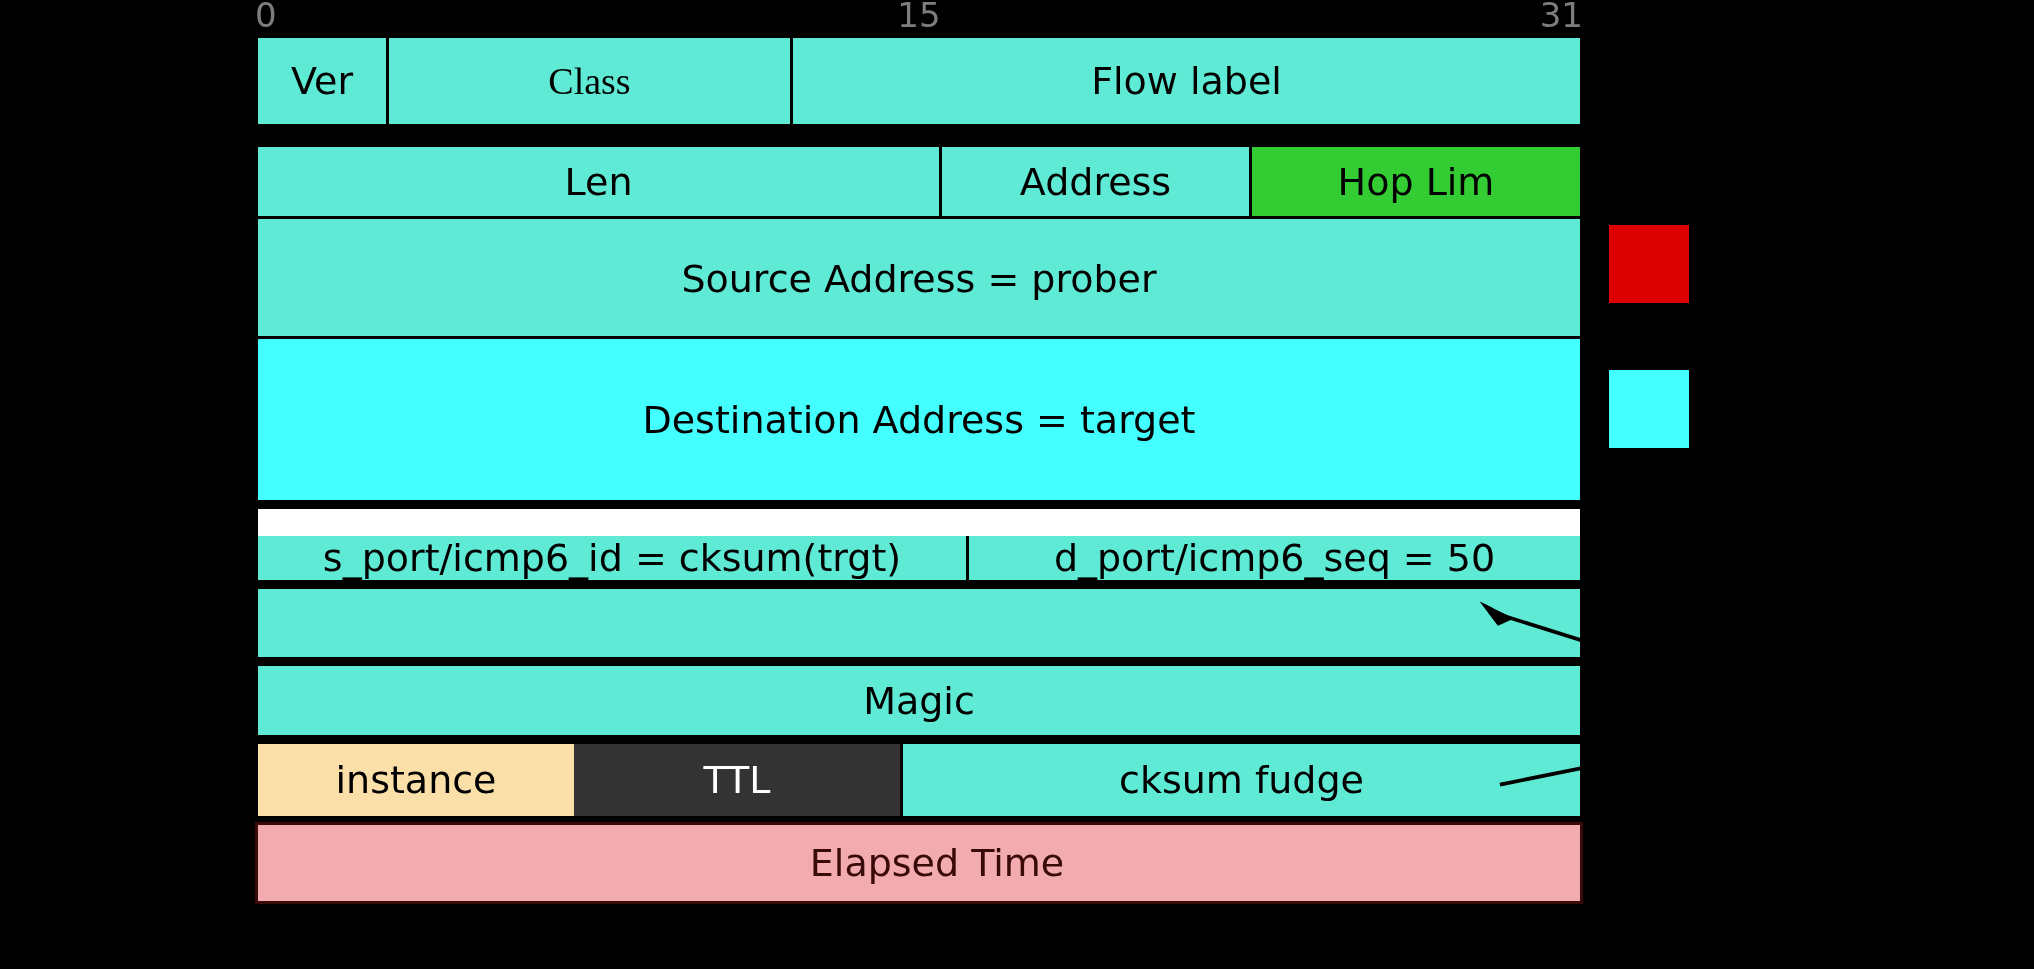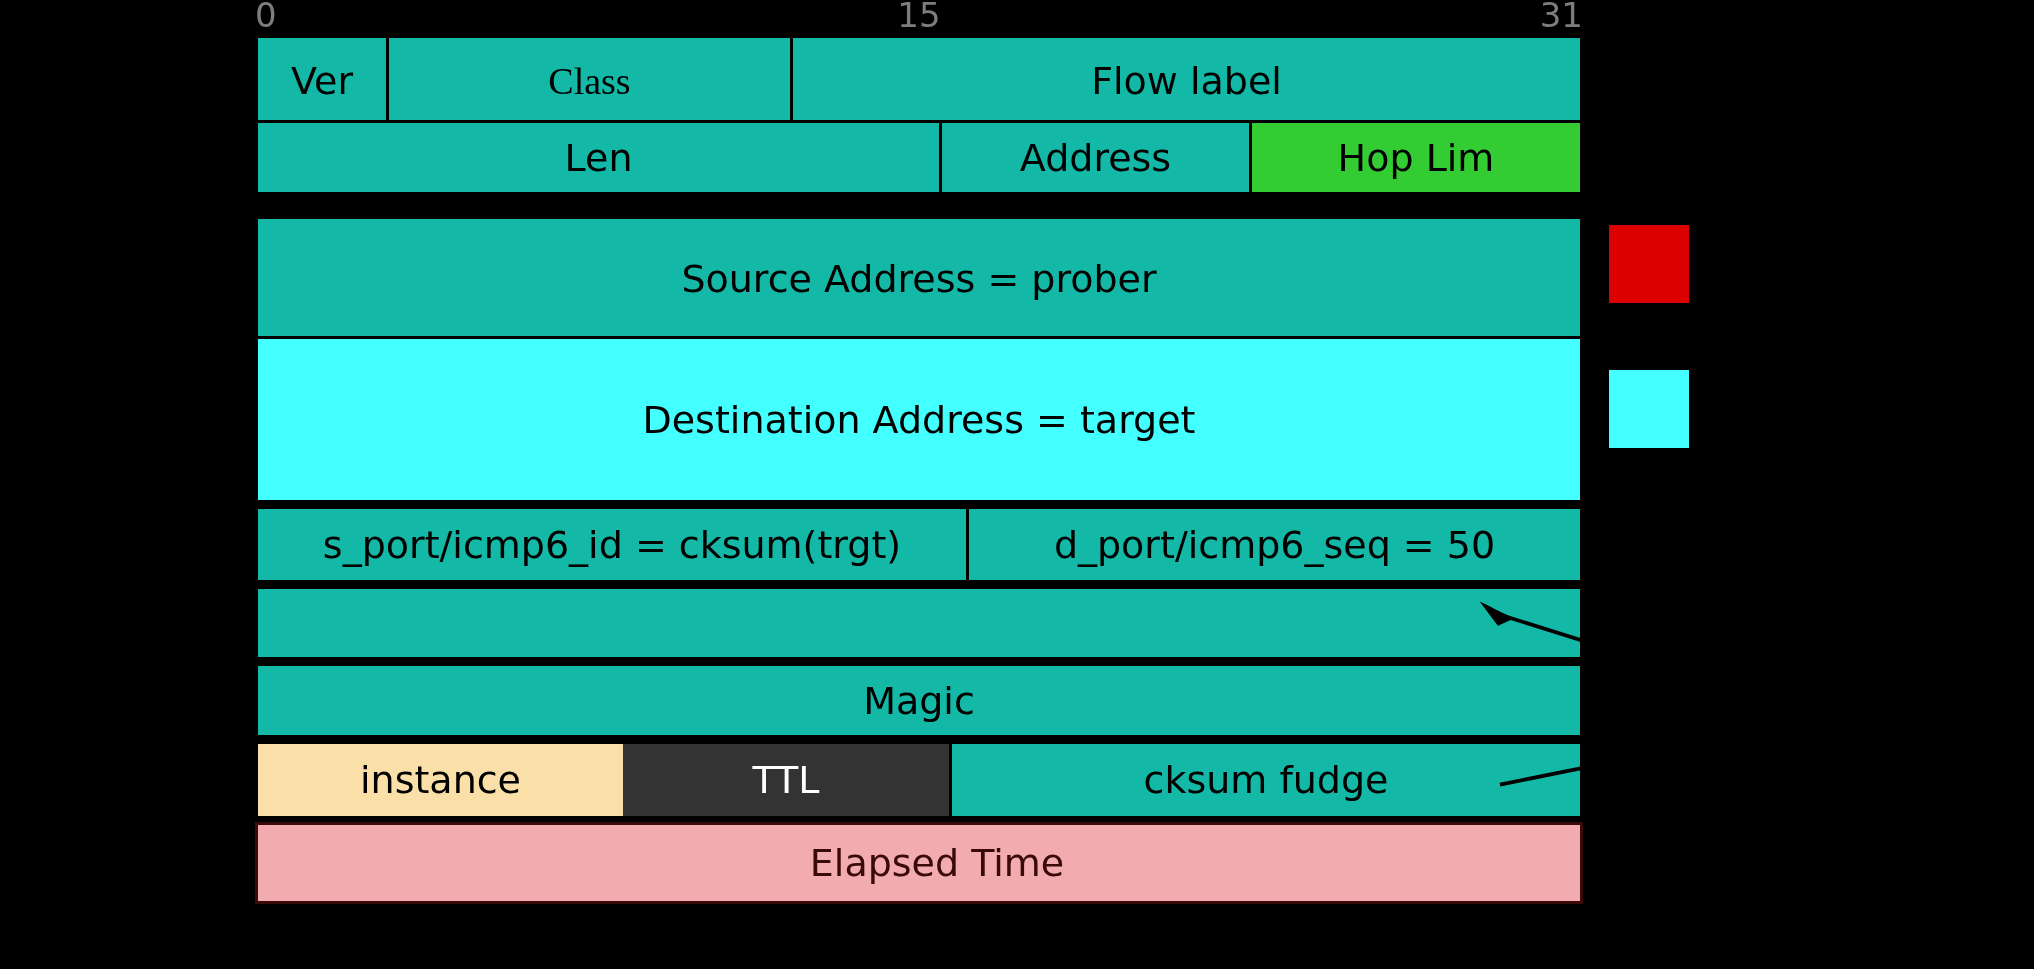--- a/index.html
+++ b/index.html
@@ -43,30 +43,30 @@
   .cell{
     box-sizing:border-box;
     display:flex;
     align-items:center;
     justify-content:center;
     color:#000000;
     font-size:38px;
     white-space:nowrap;
     overflow:hidden;
     position:relative;
-    background:#14b8a6;
+    background:#5eead4;
   }
   .cell.div-l{border-left:3px solid #000;}
 
   
   .r-ver   { top:0px;   height:92px; }
-  .r-len   { top:85px;  height:75px; }
+  .r-len   { top:109px;  height:75px; }
   .r-src   { top:181px; height:125px; }
   .r-dst   { top:301px; height:167px; }
-  .r-port  { top:471px; height:77px; }
+  .r-port  { top:471px; height:77px;align-items:flex-end; }
   .r-empty { top:551px; height:74px; }
   .r-magic { top:628px; height:75px; }
   .r-instr { top:706px; height:78px; }
   .r-elaps { top:787px; height:82px; }
 
   .green  { background:#33cc33; }
   .cyan   { background:#44ffff; }
   .tan    { background:#fbdfa8; }
   .dark   { background:#333333; color:#ffffff; }
   .pink   { background:#f2abae; color:#3a0a0a;padding-left:36px; }
@@ -139,21 +139,21 @@
       <polygon points="38,14 72,32 56,40" fill="#000"></polygon>
       <polygon points="38,14 56,40 50,20" fill="#000"></polygon>
     </svg>
   </div>
 
   <div class="row r-magic">
     <div class="cell" style="flex:1;">Magic</div>
   </div>
 
   <div class="row r-instr">
-    <div class="cell tan" style="width:365px;">instance</div>
+    <div class="cell tan" style="width:316px;">instance</div>
     <div class="cell dark" style="width:326px;">TTL</div>
     <div class="cell div-l" style="flex:1;">cksum fudge</div>
     <svg class="leader-svg" viewBox="0 0 120 78" preserveAspectRatio="none">
       <line x1="120" y1="26" x2="38" y2="44" stroke="#000" stroke-width="4"></line>
     </svg>
   </div>
 
   <div class="row r-elaps pinkrow">
     <div class="cell pink" style="flex:1;">Elapsed Time</div>
   </div>

